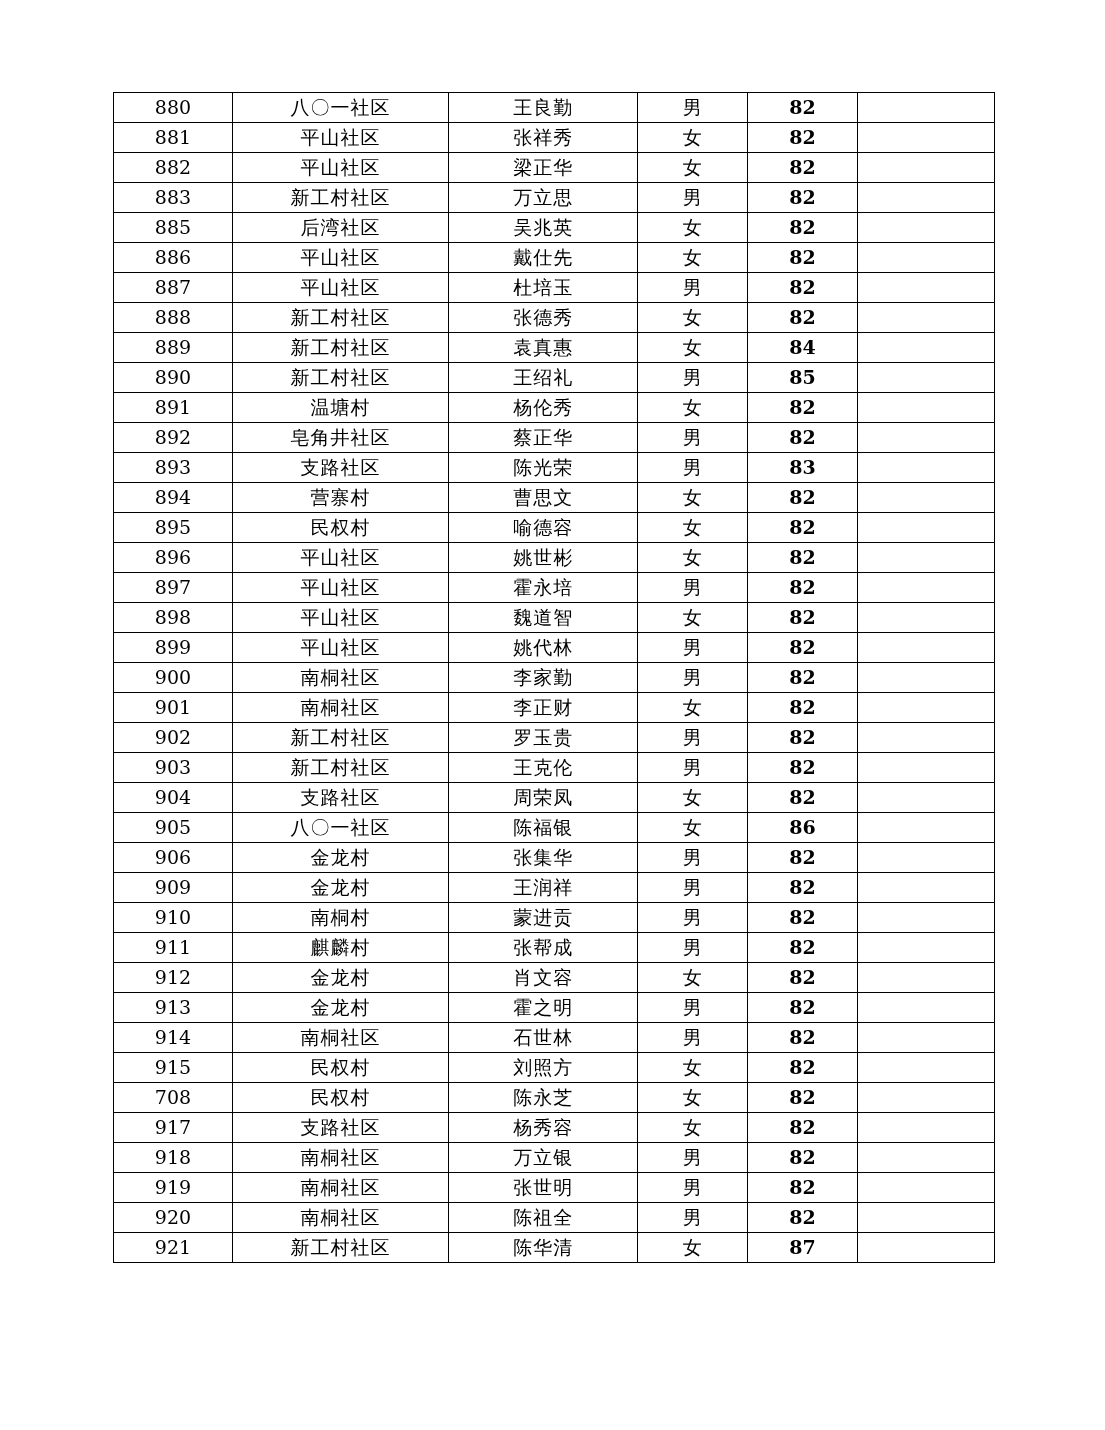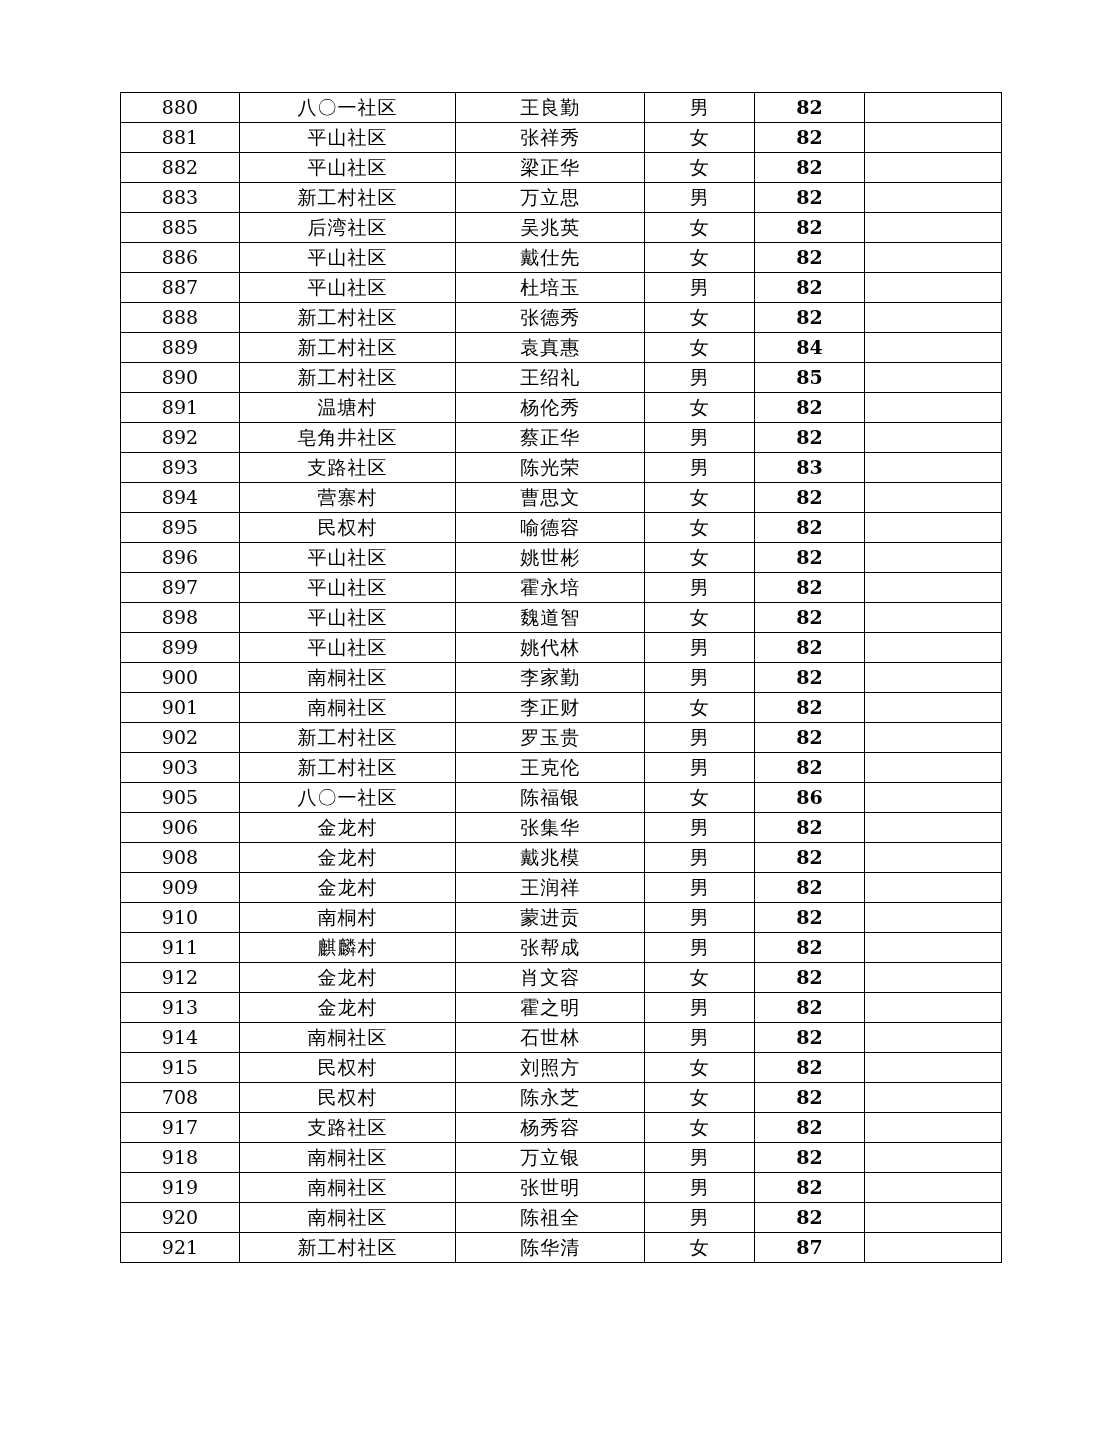--- a/index.html
+++ b/index.html
@@ -11,21 +11,21 @@
     width: 1105px;
     height: 1430px;
     font-family: "DejaVu Serif", "Liberation Serif", serif;
     color: #000000;
   }
   .page {
     position: relative;
     width: 1105px;
     height: 1430px;
     box-sizing: border-box;
-    padding: 92px 0 0 8px;
+    padding: 92px 0 0 1px;
   }
   .table-wrap {
     margin-left: 112px;
     width: 882px;
   }
   table.roster {
     border-collapse: collapse;
     width: 882px;
     table-layout: fixed;
   }
@@ -243,39 +243,39 @@
           </tr>
           <tr>
             <td class="c-index num">903</td>
             <td class="c-place cjk">新工村社区</td>
             <td class="c-name cjk">王克伦</td>
             <td class="c-sex cjk">男</td>
             <td class="c-age num">82</td>
             <td class="c-note"></td>
           </tr>
           <tr>
+            <td class="c-index num">904</td>
+            <td class="c-place cjk">支路社区</td>
+            <td class="c-name cjk">周荣凤</td>
+            <td class="c-sex cjk">女</td>
+            <td class="c-age num">82</td>
+            <td class="c-note"></td>
+          </tr>
+          <tr>
             <td class="c-index num">905</td>
             <td class="c-place cjk">八〇一社区</td>
             <td class="c-name cjk">陈福银</td>
             <td class="c-sex cjk">女</td>
             <td class="c-age num">86</td>
             <td class="c-note"></td>
           </tr>
           <tr>
             <td class="c-index num">906</td>
             <td class="c-place cjk">金龙村</td>
             <td class="c-name cjk">张集华</td>
-            <td class="c-sex cjk">男</td>
-            <td class="c-age num">82</td>
-            <td class="c-note"></td>
-          </tr>
-          <tr>
-            <td class="c-index num">908</td>
-            <td class="c-place cjk">金龙村</td>
-            <td class="c-name cjk">戴兆模</td>
             <td class="c-sex cjk">男</td>
             <td class="c-age num">82</td>
             <td class="c-note"></td>
           </tr>
           <tr>
             <td class="c-index num">909</td>
             <td class="c-place cjk">金龙村</td>
             <td class="c-name cjk">王润祥</td>
             <td class="c-sex cjk">男</td>
             <td class="c-age num">82</td>

